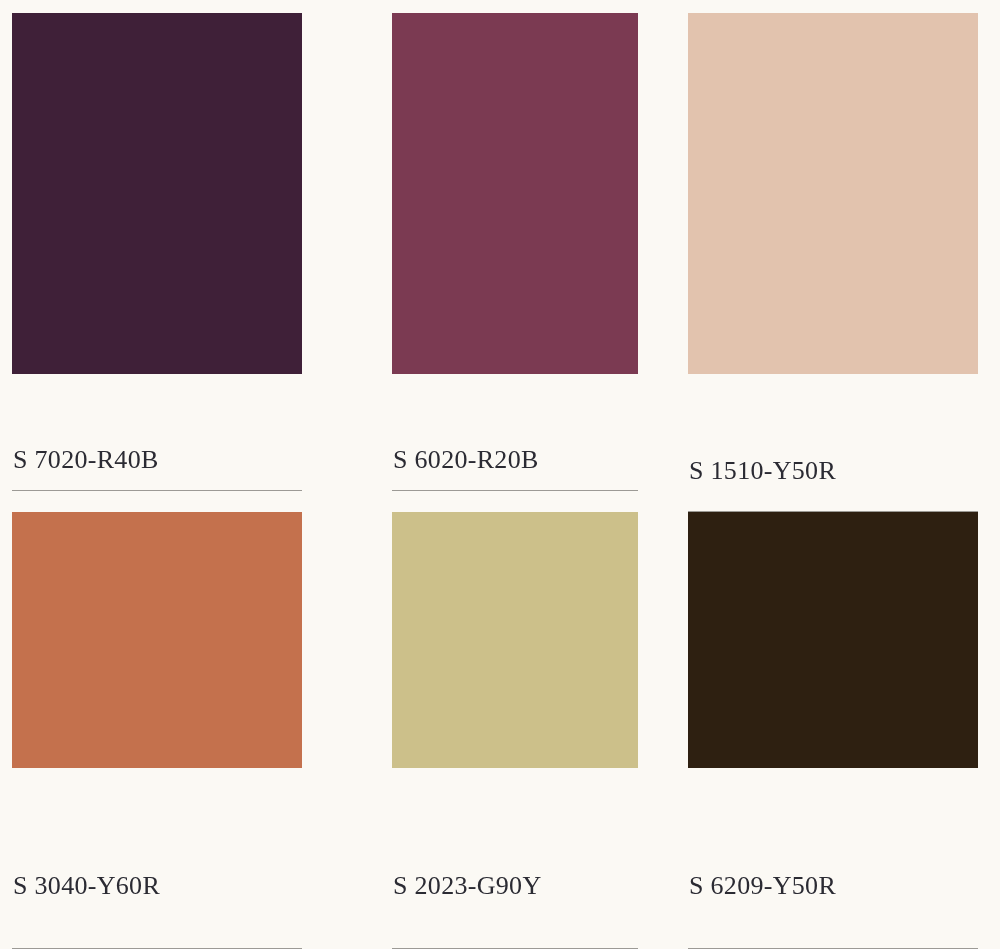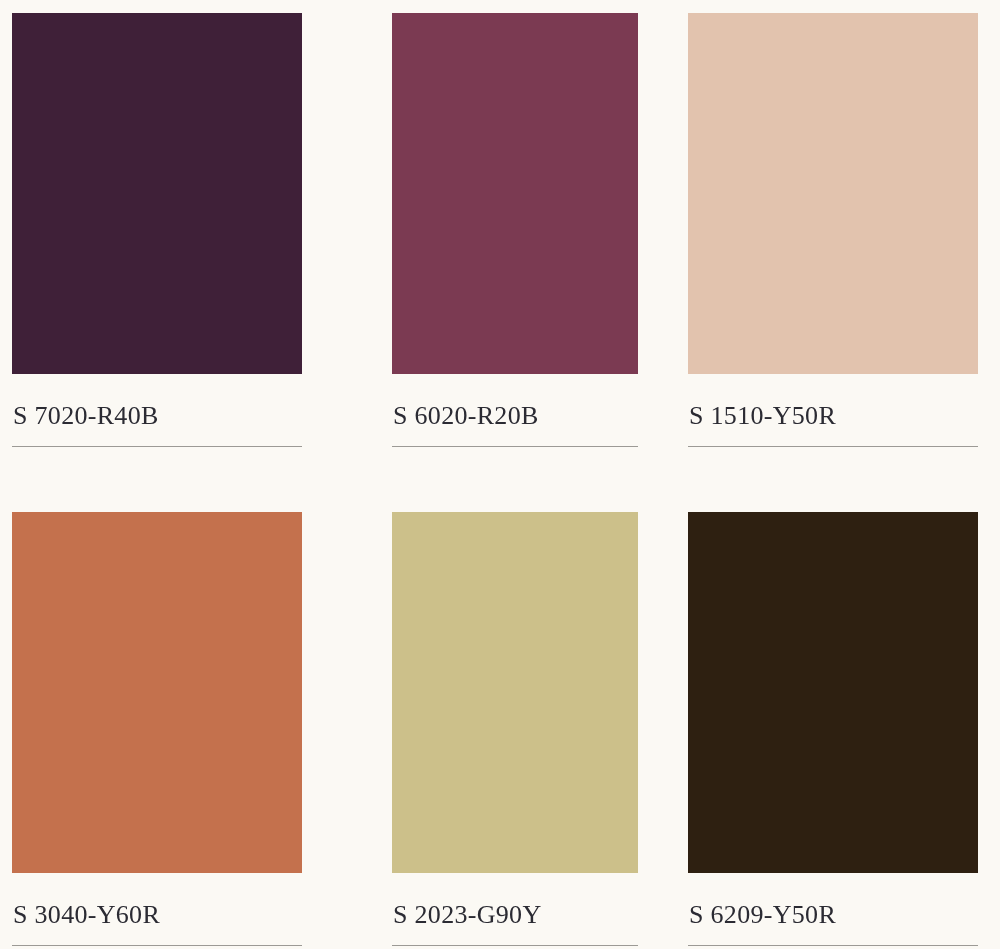--- a/index.html
+++ b/index.html
@@ -24,39 +24,40 @@
     grid-template-rows: 499px 437px;
     align-content: start;
   }
 
   .swatch-card {
     display: flex;
     flex-direction: column;
   }
   .card-col-1 { grid-column: 1; }
   .card-col-2 { grid-column: 3; padding-left: 40px; }
-  .card-col-3 { grid-column: 5; }
+  .card-col-3 { grid-column: 5; justify-content: space-between; }
   .card-row-1 { grid-row: 1; }
-  .card-row-2 { grid-row: 2; }
+  .card-row-2 { grid-row: 2; gap: 32px; }
 
   .swatch-chip {
     width: 100%;
     height: 361px;
     display: block;
   }
 
   .swatch-label {
     display: block;
     font-size: 26px;
     line-height: 1;
     letter-spacing: 0.3px;
     color: #2b2b33;
     padding-top: 29px;
     padding-left: 1px;
     white-space: nowrap;
+    margin-top: 44px;
   }
 
   .swatch-rule {
     margin-top: 17px;
     height: 1px;
     width: 100%;
     background: #9c9a95;
   }
 </style>
 </head>

